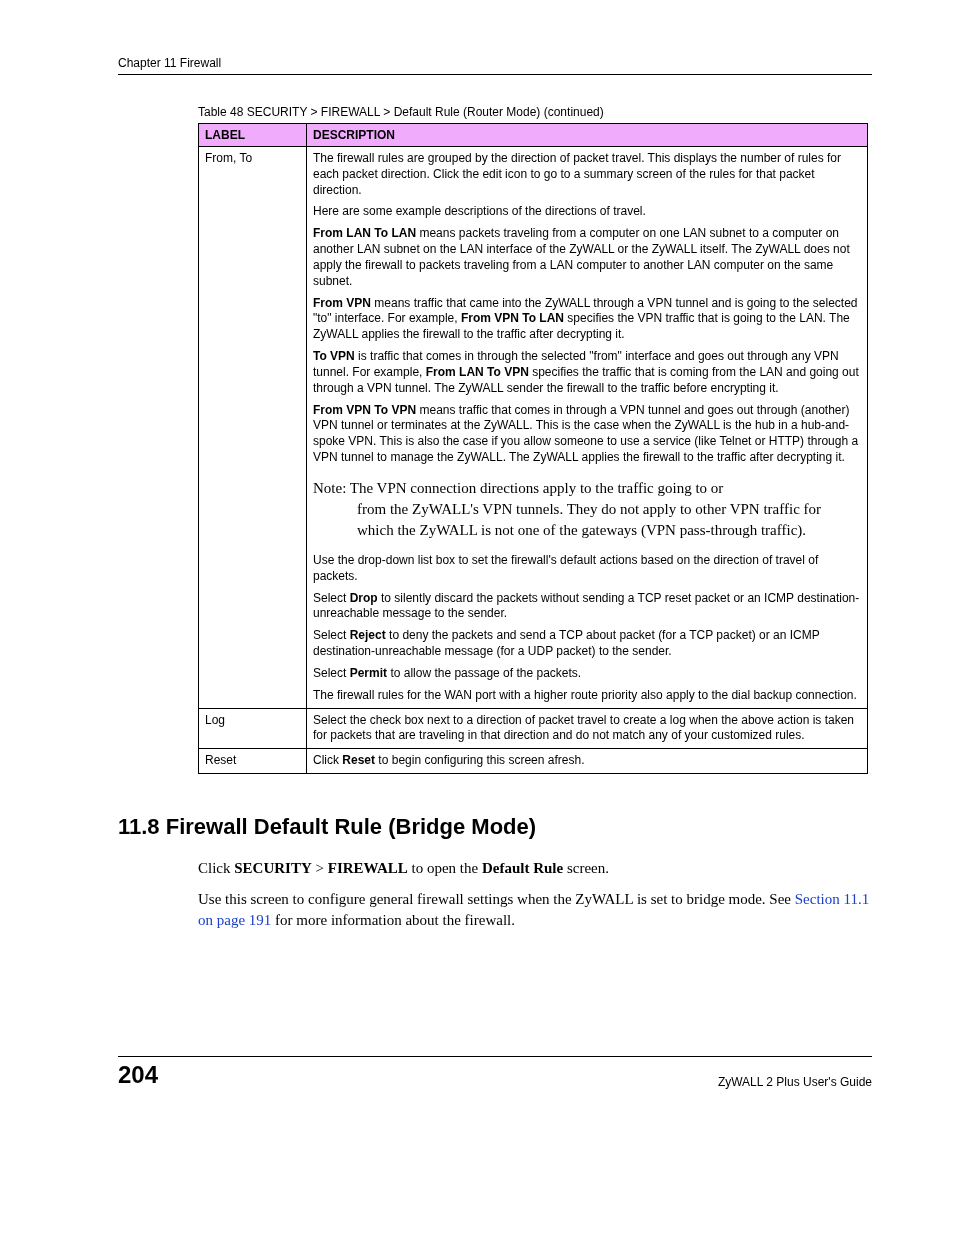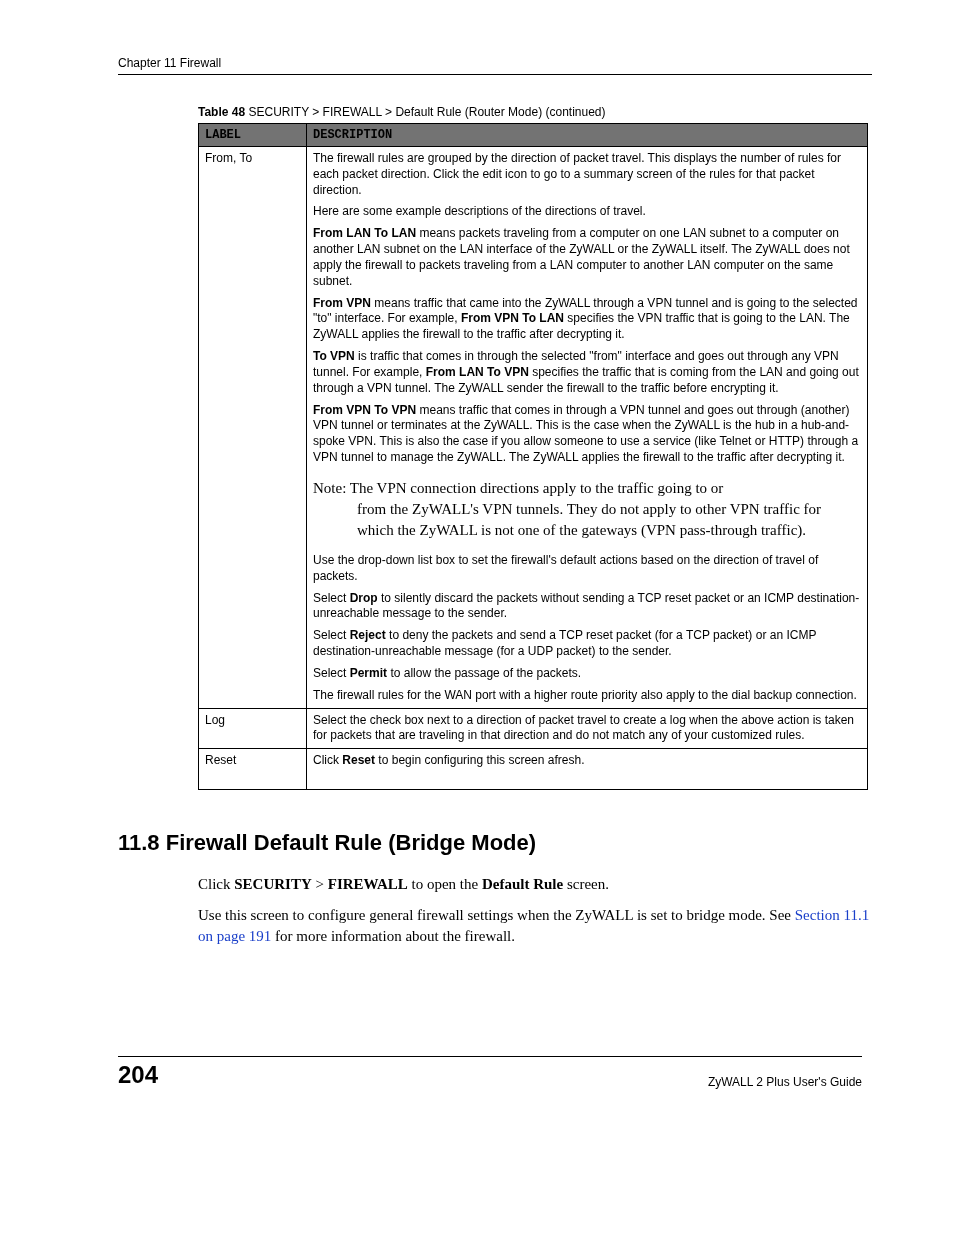--- a/index.html
+++ b/index.html
@@ -25,40 +25,39 @@
     border: none;
     border-top: 1px solid #000;
     margin: 0 0 30px 0;
   }
   .table-caption {
     font-size: 12px;
     margin: 0 0 4px 0;
     padding-left: 80px;
   }
   .table-caption .tbl-label {
-    font-weight: bold;
+    font-weight: normal;
     margin-top: 24px;
   }
   table.doc {
     border-collapse: collapse;
     width: 670px;
     margin-left: 80px;
     font-size: 12px;
   }
   table.doc th, table.doc td {
     border: 1px solid #000;
     padding: 4px 6px;
     vertical-align: top;
     text-align: left;
   }
   table.doc th {
     font-weight: bold;
     text-transform: uppercase;
-    background: #737373;
-    font-family: Liberation Mono, monospace;
+    background: #f0abfc;
   }
   table.doc td.label-col {
     width: 95px;
   }
   .para {
     margin: 0 0 6px 0;
     line-height: 1.32;
   }
   .note {
     font-family: Georgia, "Times New Roman", serif;
@@ -83,21 +82,21 @@
     margin: 0 0 10px 0;
     padding-left: 80px;
   }
   .link {
     color: #1a3fc9;
   }
   .footer {
     position: absolute;
     bottom: 40px;
     left: 118px;
-    right: 92px;
+    right: 82px;
   }
   .footer-line {
     border-top: 1.5px solid #000;
     padding-top: 4px;
     display: flex;
     justify-content: space-between;
     align-items: flex-end;
   }
   .page-num {
     font-size: 24px;
@@ -136,35 +135,35 @@
           <p class="para"><b>From LAN To LAN</b><span> means packets traveling from a computer on one LAN subnet to a computer on another LAN subnet on the LAN interface of the ZyWALL or the ZyWALL itself. The ZyWALL does not apply the firewall to packets traveling from a LAN computer to another LAN computer on the same subnet.</span></p>
           <p class="para"><b>From VPN</b><span> means traffic that came into the ZyWALL through a VPN tunnel and is going to the selected "to" interface. For example, </span><b>From VPN To LAN</b><span> specifies the VPN traffic that is going to the LAN. The ZyWALL applies the firewall to the traffic after decrypting it.</span></p>
           <p class="para"><b>To VPN</b><span> is traffic that comes in through the selected "from" interface and goes out through any VPN tunnel. For example, </span><b>From LAN To VPN</b><span> specifies the traffic that is coming from the LAN and going out through a VPN tunnel. The ZyWALL sender the firewall to the traffic before encrypting it.</span></p>
           <p class="para"><b>From VPN To VPN</b><span> means traffic that comes in through a VPN tunnel and goes out through (another) VPN tunnel or terminates at the ZyWALL. This is the case when the ZyWALL is the hub in a hub-and-spoke VPN. This is also the case if you allow someone to use a service (like Telnet or HTTP) through a VPN tunnel to manage the ZyWALL. The ZyWALL applies the firewall to the traffic after decrypting it.</span></p>
           <div class="note">
             <span>Note: </span><span>The VPN connection directions apply to the traffic going to or</span>
             <span class="note-body">from the ZyWALL's VPN tunnels. They do not apply to other VPN traffic for which the ZyWALL is not one of the gateways (VPN pass-through traffic).</span>
           </div>
           <p class="para">Use the drop-down list box to set the firewall's default actions based on the direction of travel of packets.</p>
           <p class="para"><span>Select </span><b>Drop</b><span> to silently discard the packets without sending a TCP reset packet or an ICMP destination-unreachable message to the sender.</span></p>
-          <p class="para"><span>Select </span><b>Reject</b><span> to deny the packets and send a TCP reset packet (for a TCP packet) or an ICMP destination-unreachable message (for a UDP packet) to the sender.</span></p>
+          <p class="para"><span>Select </span><b>Reject</b><span> to deny the packets and send a TCP about packet (for a TCP packet) or an ICMP destination-unreachable message (for a UDP packet) to the sender.</span></p>
           <p class="para"><span>Select </span><b>Permit</b><span> to allow the passage of the packets.</span></p>
           <p class="para" style="margin-bottom:0">The firewall rules for the WAN port with a higher route priority also apply to the dial backup connection.</p>
         </td>
       </tr>
       <tr>
         <td class="label-col">Log</td>
         <td>
             <p class="para" style="margin-bottom:0">Select the check box next to a direction of packet travel to create a log when the above action is taken for packets that are traveling in that direction and do not match any of your customized rules.</p>
           </td>
       </tr>
       <tr>
         <td class="label-col">Reset</td>
         <td>
-            <p class="para" style="margin-bottom:16px"><span>Click </span><b>Reset</b><span> to begin configuring this screen afresh.</span></p>
+            <p class="para" style="margin-bottom:0"><span>Click </span><b>Reset</b><span> to begin configuring this screen afresh.</span></p>
           </td>
       </tr>
     </tbody>
   </table>
 
   <h2 class="section-heading">11.8  Firewall Default Rule (Bridge Mode)</h2>
 
   <p class="body-serif">
     <span>Click </span><b>SECURITY</b><span> &gt; </span><b>FIREWALL</b><span> to open the </span><b>Default Rule</b><span> screen.</span>
   </p>

